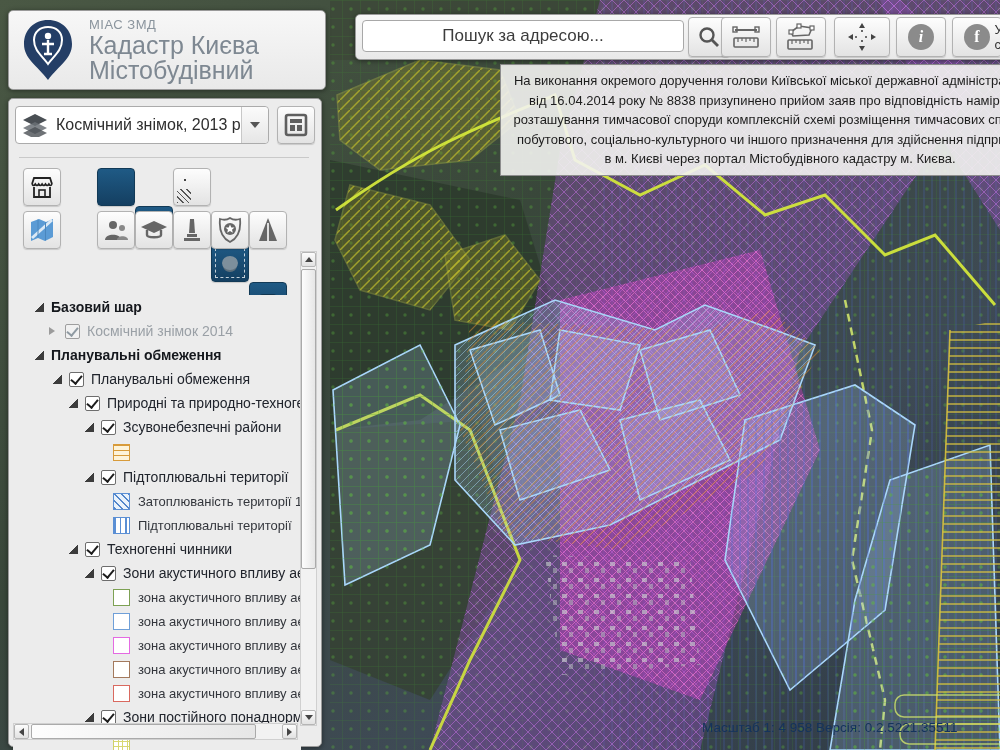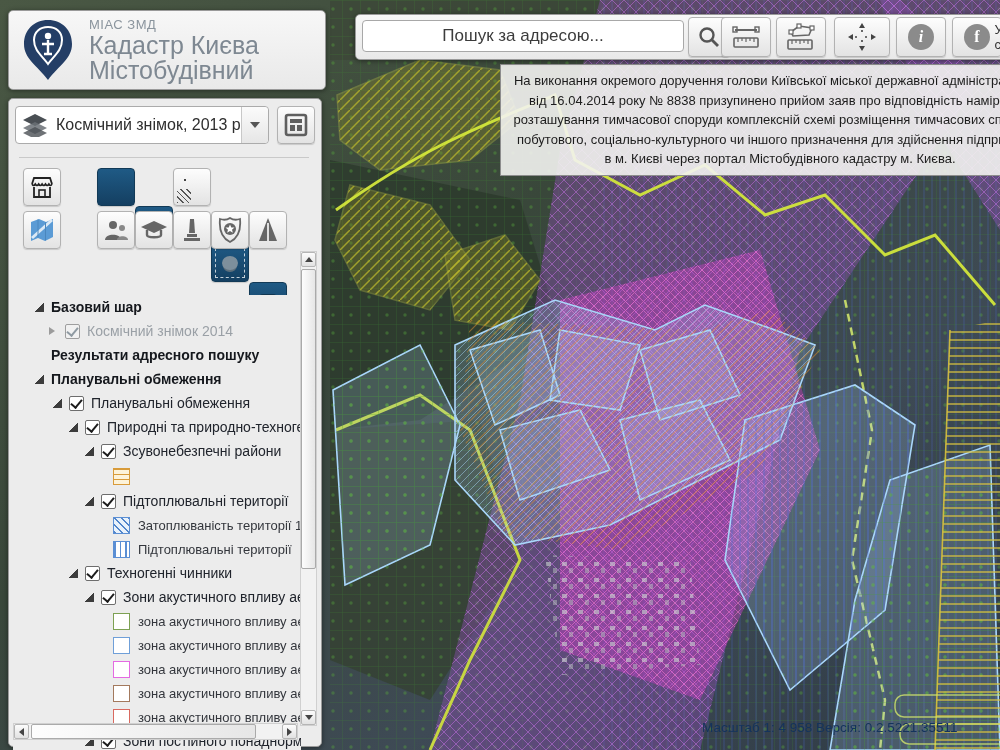--- a/index.html
+++ b/index.html
@@ -367,23 +367,20 @@
   <div id="tree">
         <div class="tree-row" style="padding-left: 22px;">
           <span class="arrow-exp"></span>
           <span class="t-label bold">Базовий шар</span>
         </div>
         <div class="tree-row" style="padding-left: 36px;">
           <span class="arrow-col"></span>
           <span class="cb checked disabled"></span>
           <span class="t-label disabled">Космічний знімок 2014</span>
         </div>
-        <div class="tree-row" style="padding-left: 38px;">
-          <span class="t-label bold">Результати адресного пошуку</span>
-        </div>
         <div class="tree-row" style="padding-left: 22px;">
           <span class="arrow-exp"></span>
           <span class="t-label bold">Планувальні обмеження</span>
         </div>
         <div class="tree-row" style="padding-left: 40px;">
           <span class="arrow-exp"></span>
           <span class="cb checked"></span>
           <span class="t-label">Планувальні обмеження</span>
         </div>
         <div class="tree-row" style="padding-left: 56px;">

